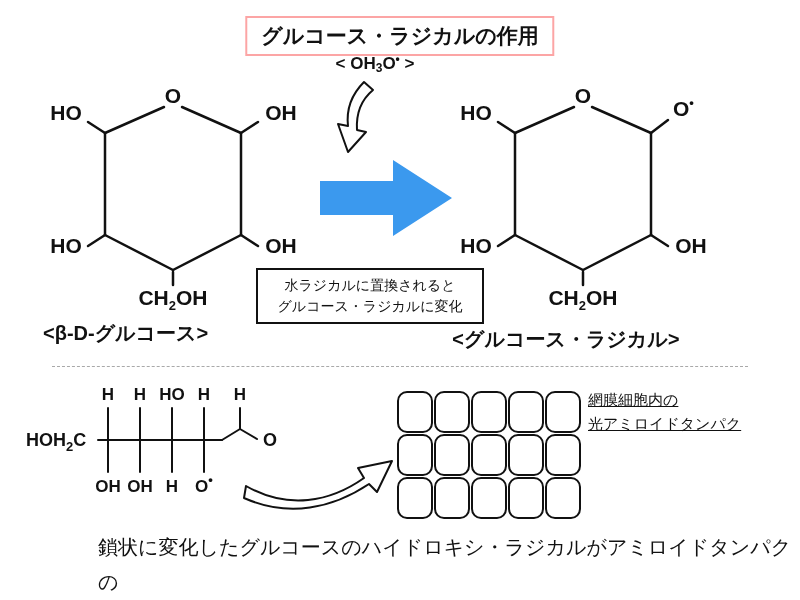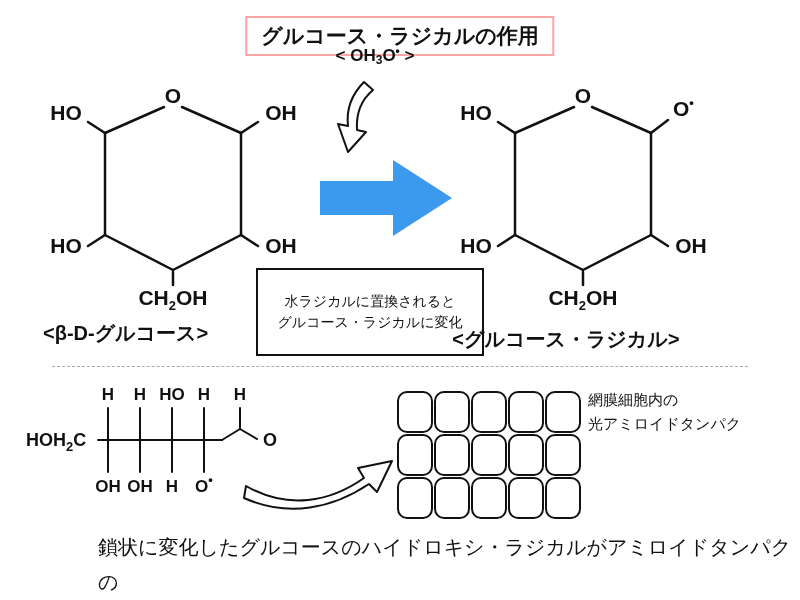--- a/index.html
+++ b/index.html
@@ -2,35 +2,35 @@
 <html><head>
 <meta charset="utf-8">
 <style>
   * { margin:0; padding:0; box-sizing:border-box; }
   body { background:#fff; font-family:"Liberation Sans", sans-serif; }
   .stage { position:relative; width:800px; height:600px; background:#ffffff; overflow:hidden; color:#111; }
 
   .title-box { position:absolute; top:16px; left:50%; transform:translateX(-50%);
     border:2px solid #fca5a5; padding:4px 14px; font-size:21px; font-weight:bold; white-space:nowrap; }
 
-  .water-label { position:absolute; top:44px; left:317px; width:116px; text-align:center;
+  .water-label { position:absolute; top:52px; left:317px; width:116px; text-align:center;
     font-size:17px; font-weight:bold; white-space:nowrap; }
   .water-label .subtxt { font-size:12px; vertical-align:-3px; }
   .water-label .suptxt { font-size:12px; vertical-align:6px; }
 
   .note-box { position:absolute; top:268px; left:256px; width:228px; border:2px solid #111;
-    padding:21px 4px; font-size:14px; text-align:center; line-height:1.5; background:#fff; }
+    padding:5px 4px; font-size:14px; text-align:center; line-height:1.5; background:#fff; }
 
   .caption { position:absolute; font-size:20px; font-weight:600; text-align:left; white-space:nowrap; }
   .caption.left  { top:320px; left:43px;  width:260px; }
   .caption.right { top:326px; left:452px; width:270px;font-family:Liberation Mono, monospace; }
 
   .divider { position:absolute; top:366px; left:52px; width:696px; border-top:1px dashed #a9a9a9; }
 
-  .protein-label { position:absolute; top:388px; left:588px; font-size:15px; line-height:1.6; }
+  .protein-label { position:absolute; top:388px; left:588px; font-size:15px; line-height:1.6;text-decoration:underline; }
 
   .footer { position:absolute; top:530px; left:98px; font-size:20px; line-height:1.75; }
 
   svg.canvas { position:absolute; top:0; left:0; }
   svg text { font-family:"Liberation Sans", sans-serif; font-weight:bold; fill:#111; }
   .t21 { font-size:21px; } .t18 { font-size:18px; } .t17 { font-size:17px; }
   .subs { font-size:13px; } .dotspan { font-size:13px; }
   .bond { stroke:#111; stroke-width:2.5; fill:none; stroke-linecap:round; }
   .bond2 { stroke:#111; stroke-width:2; fill:none; stroke-linecap:round; }
   .outline-arrow { fill:#ffffff; stroke:#111; stroke-width:2; stroke-linejoin:round; }

